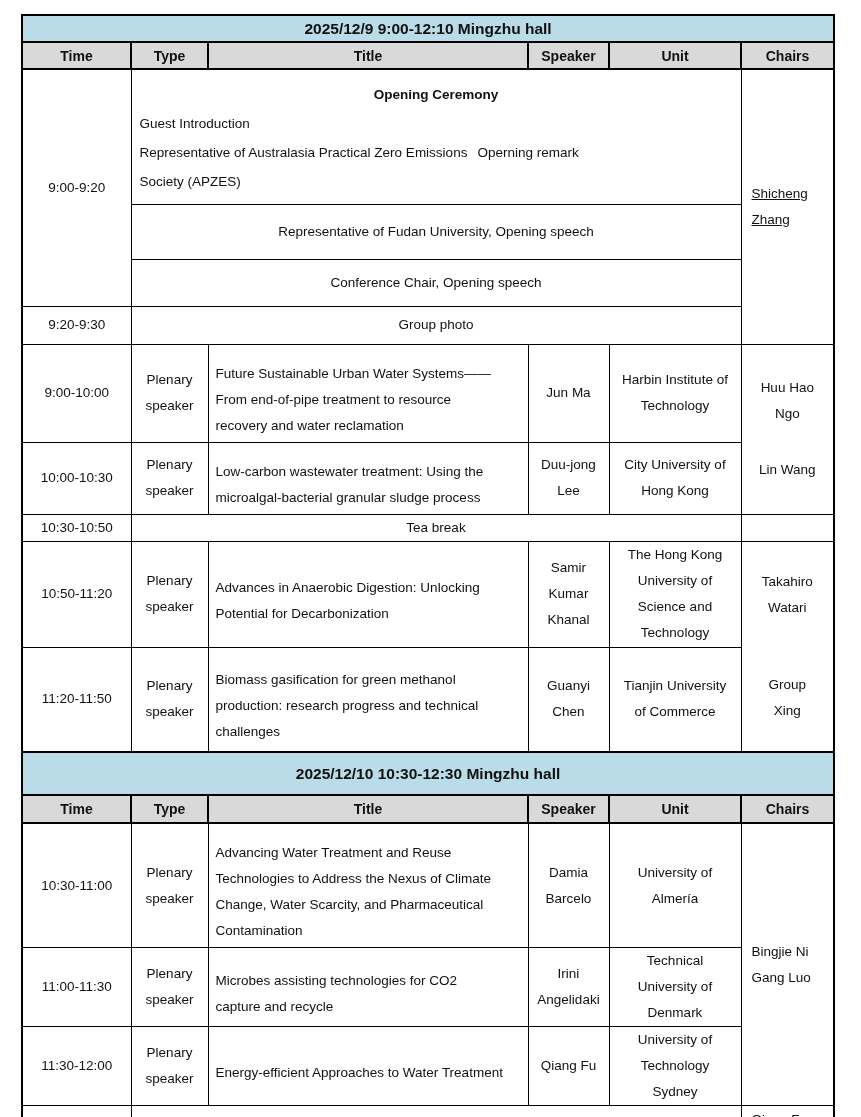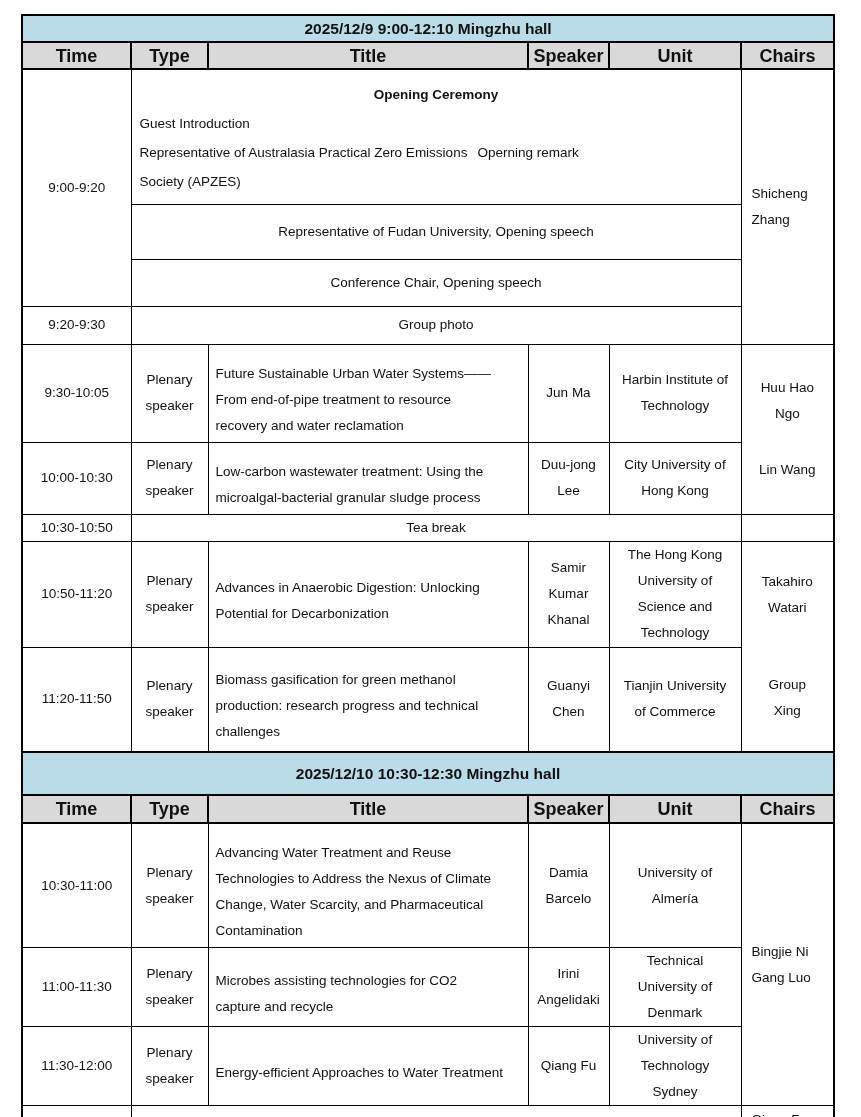--- a/index.html
+++ b/index.html
@@ -39,21 +39,21 @@
     text-align: center;
     font-weight: bold;
     font-size: 15.5px;
     border: 2.2px solid #000;
     line-height: 24px;
   }
   td.col-header {
     background: #d9d9d9;
     text-align: center;
     font-weight: bold;
-    font-size: 18px;
+    font-size: 14px;
     border: 2.2px solid #000;
     line-height: 24px;
   }
   td.time-cell   { text-align: center; }
   td.type-cell   { text-align: center; padding: 0 8px; }
   td.title-cell  { text-align: left;   padding: 16px 22px 3px 7px; }
   td.speaker-cell{ text-align: center; padding: 0 5px; }
   td.unit-cell   { text-align: center; padding: 0 8px; }
   td.center-cell { text-align: center; }
 
@@ -61,21 +61,21 @@
   td.opening-cell { vertical-align: top; padding: 10px 8px 0 8px; }
   .oc-heading { text-align: center; font-weight: bold; line-height: 29px; }
   .oc-line    { text-align: left; line-height: 29px; }
   .oc-flex    { display: flex; align-items: flex-start; line-height: 29px; }
   .oc-rep     { width: 338px; }
   .oc-remark  { white-space: nowrap; }
 
   
   td.chairs-cell { text-align: center; padding: 0 10px; margin-left: 24px; }
   td.chairs-left { text-align: left; padding: 0 4px 0 10px; }
-  .chair-name-block { max-width: 72px; }
+  .chair-name-block { max-width: 72px; text-decoration: underline; }
   .chair-stack div { line-height: 26px; }
   .chair-split { display: flex; flex-direction: column; justify-content: center; }
   .chair-part  { display: flex; align-items: center; justify-content: center; text-align: center; padding: 0 6px; }
   .chair-part span { display: inline-block; max-width: 70px; }
 
   
   td.quirk { border-bottom: none; }
 </style>
 </head>
 <body>
@@ -124,21 +124,21 @@
     <tr style="height:47px">
       <td colspan="4" class="center-cell">Conference Chair, Opening speech</td>
     </tr>
 
     <tr style="height:38px">
       <td class="time-cell">9:20-9:30</td>
       <td colspan="4" class="center-cell">Group photo</td>
     </tr>
 
     <tr style="height:82px">
-      <td class="time-cell">9:30-10:05</td>
+      <td class="time-cell">9:00-10:00</td>
       <td class="type-cell">Plenary speaker</td>
       <td class="title-cell">Future Sustainable Urban Water Systems——From end-of-pipe treatment to resource recovery and water reclamation</td>
       <td class="speaker-cell">Jun Ma</td>
       <td class="unit-cell">Harbin Institute of Technology</td>
       <td rowspan="2" class="chairs-cell">
         <div class="chair-split">
           <div class="chair-part" style="height:81px">
                 <span>Huu Hao Ngo</span>
               </div>
           <div class="chair-part" style="height:56px">

